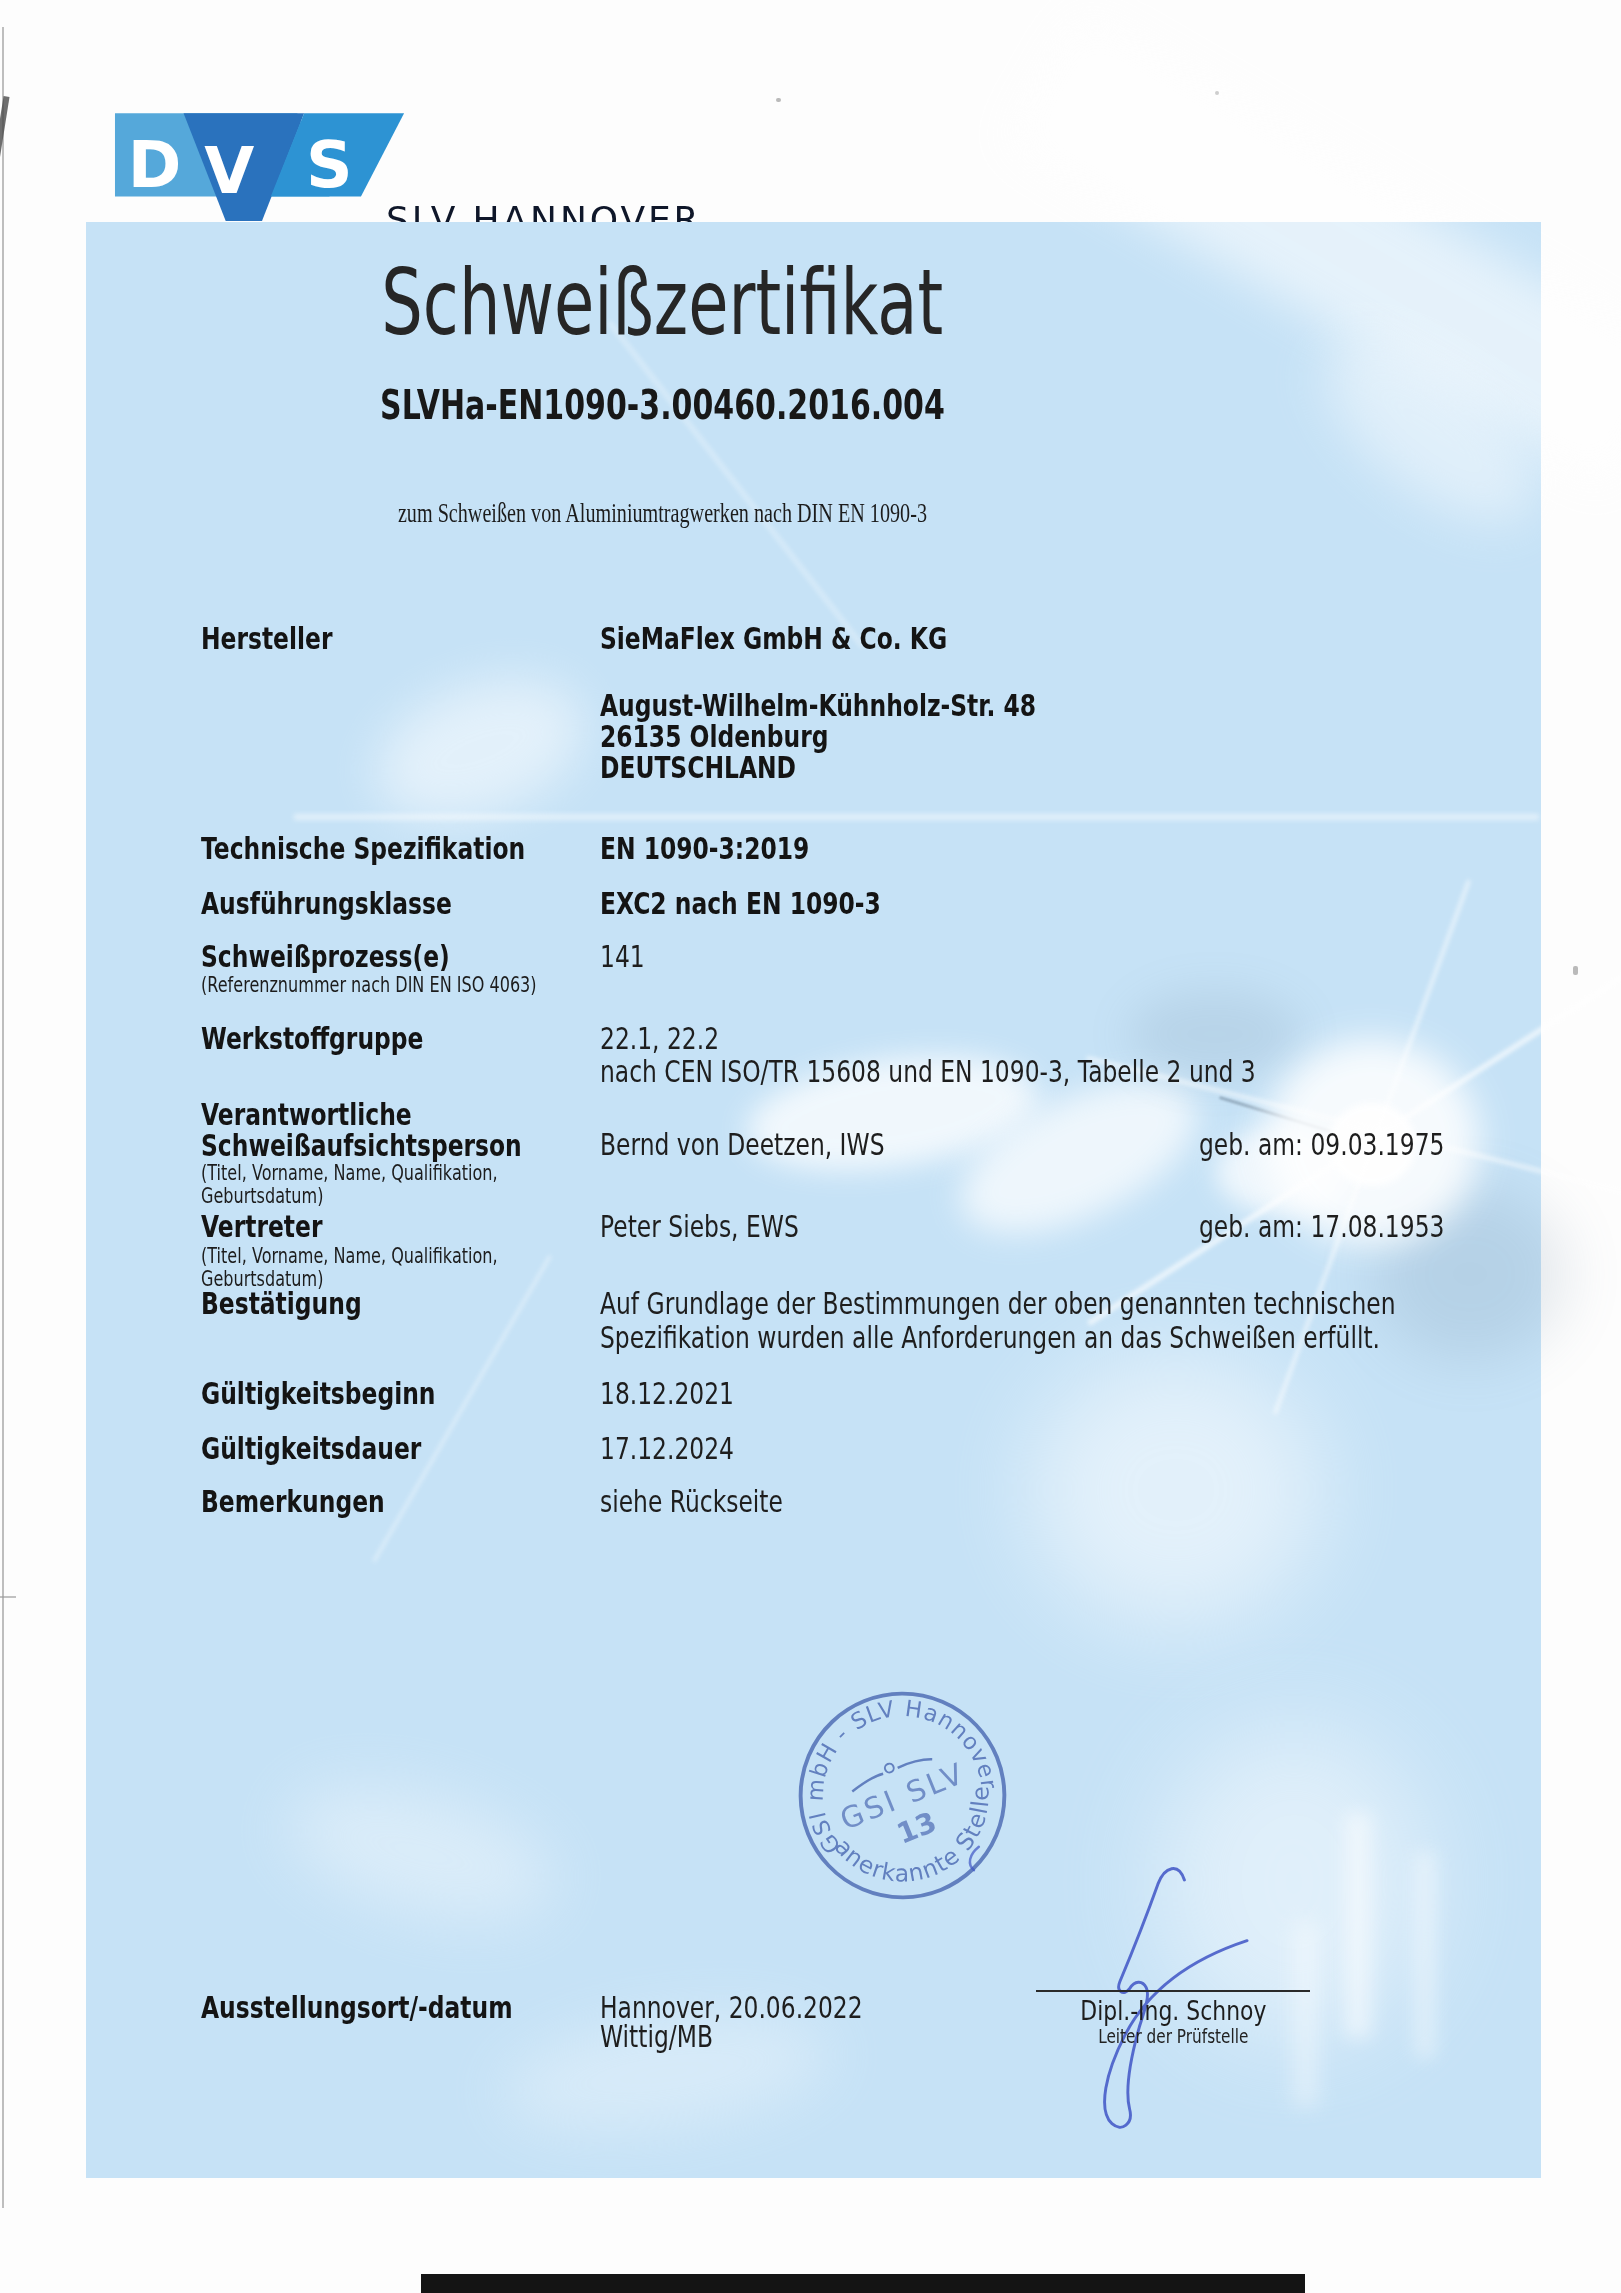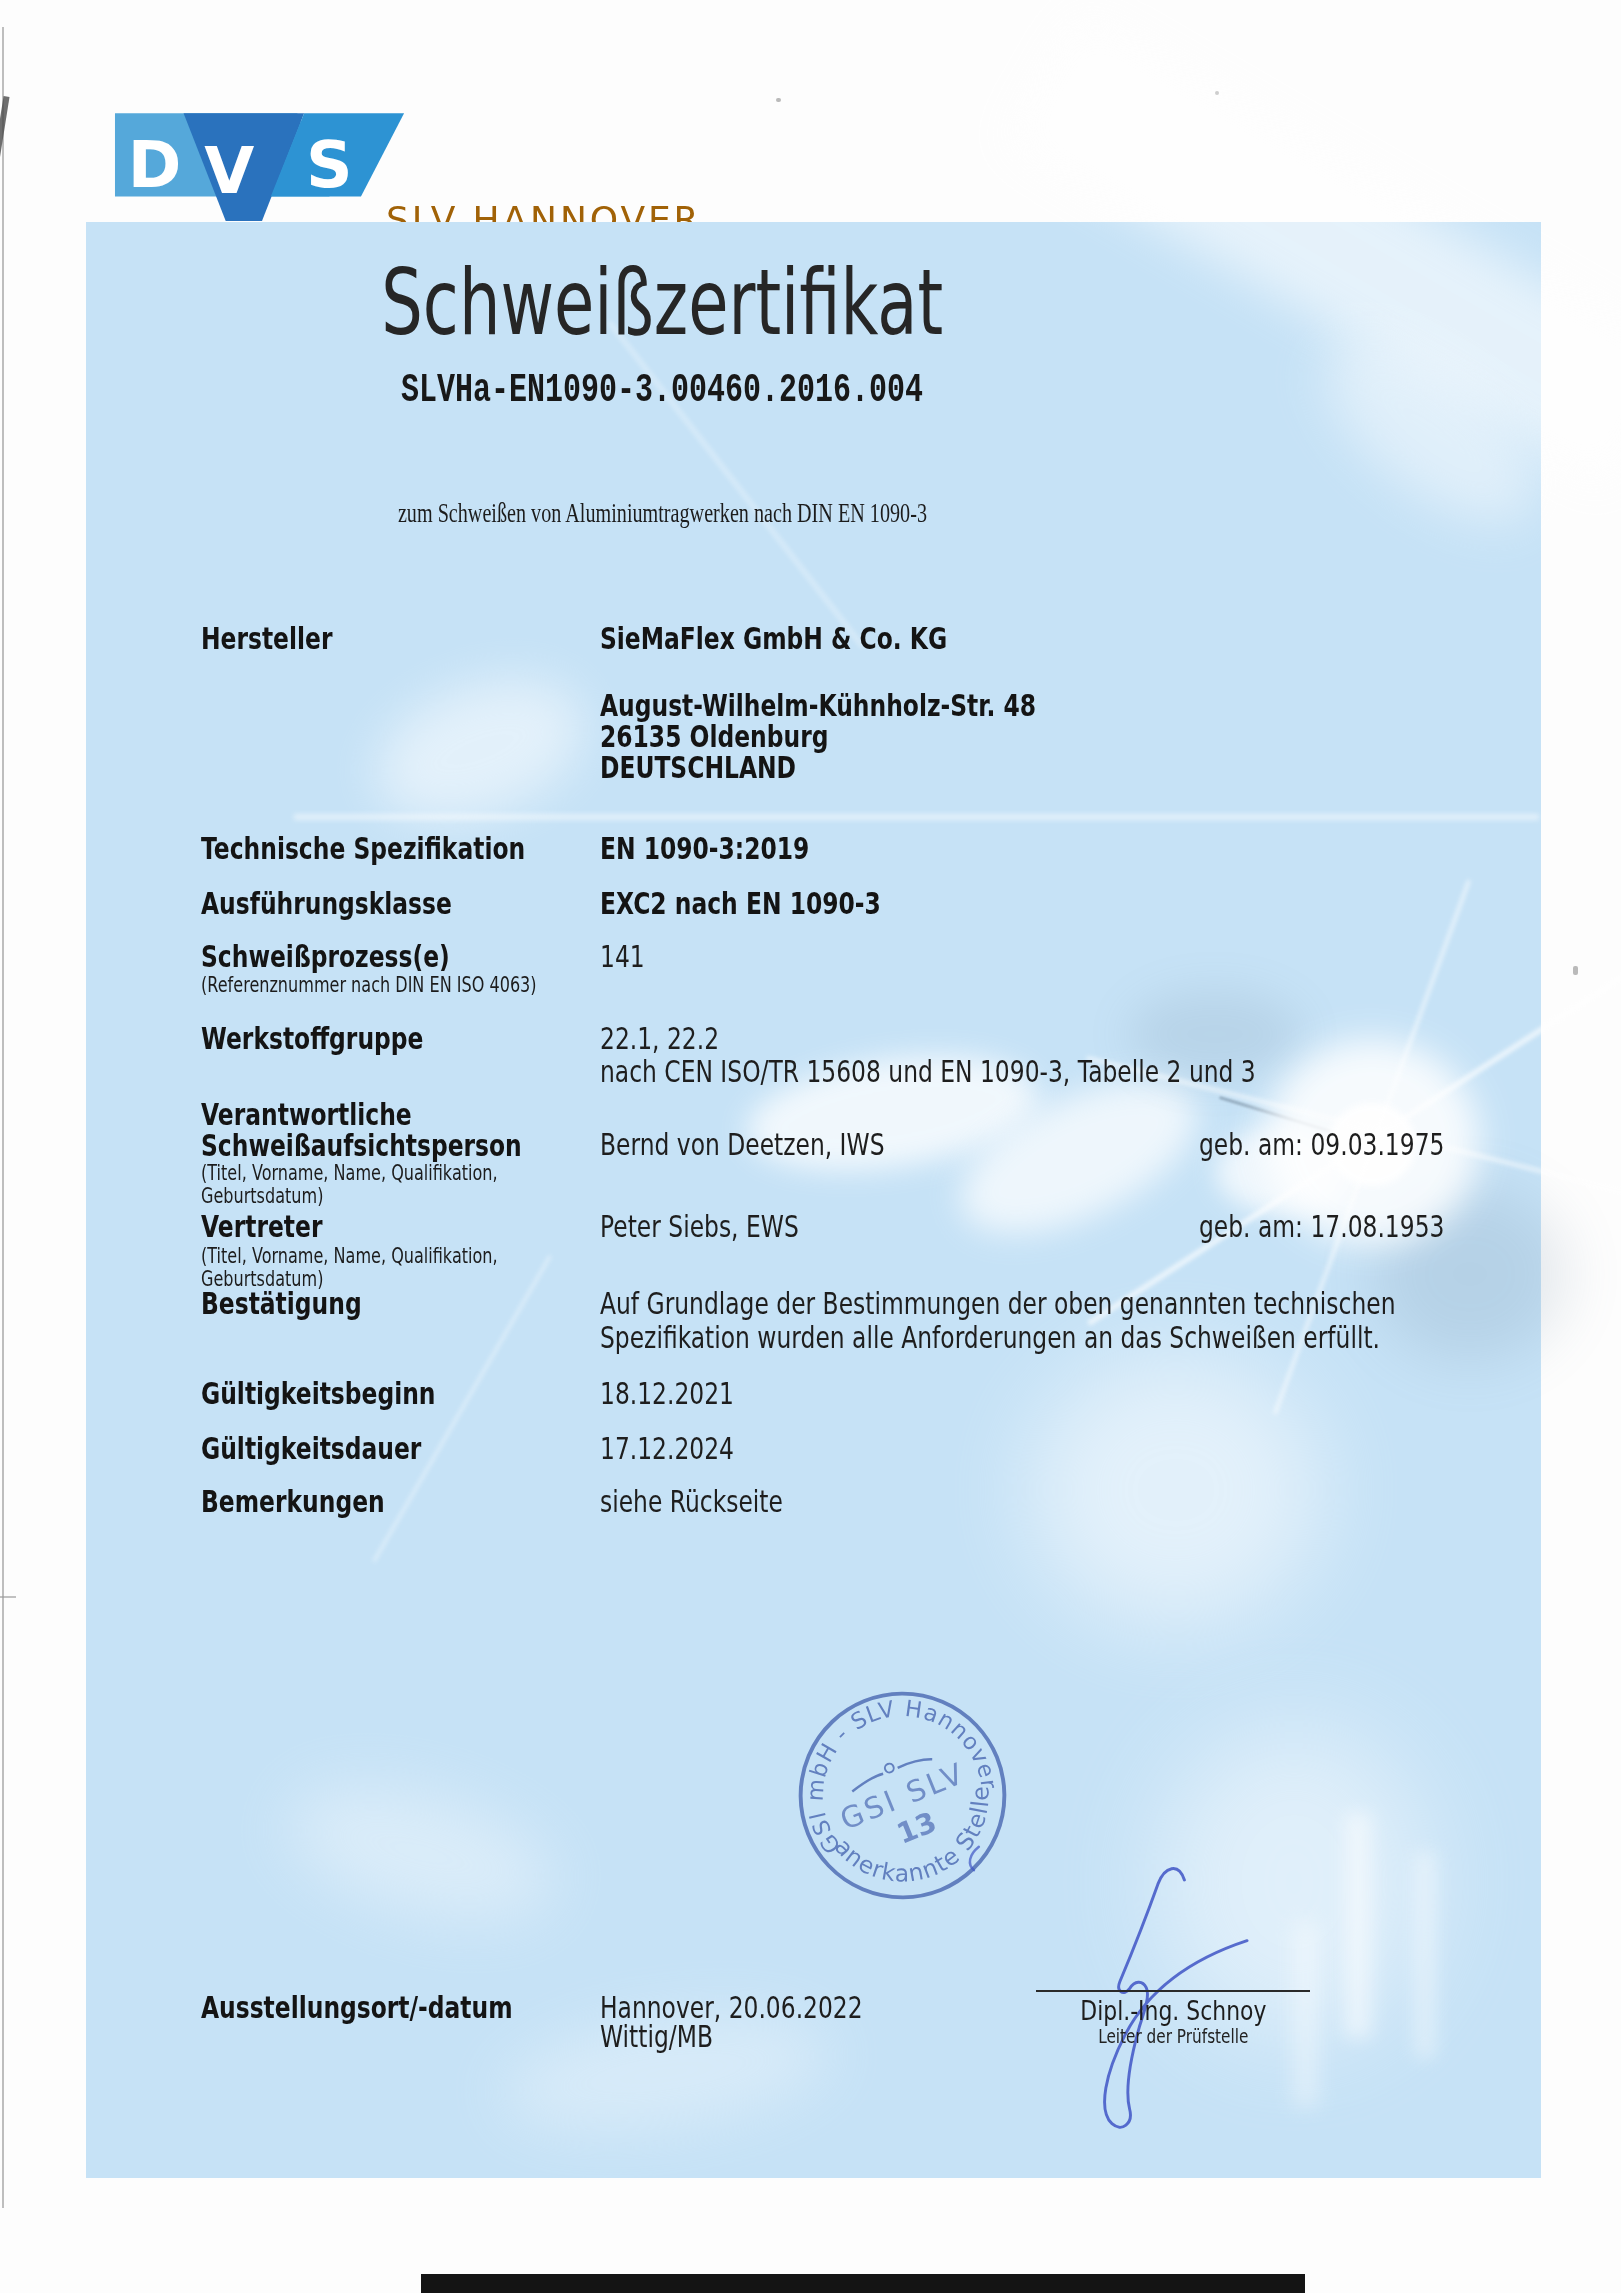--- a/index.html
+++ b/index.html
@@ -6,21 +6,21 @@
   .page{position:relative;width:1621px;height:2294px;background:#fdfdfd;overflow:hidden;
         font-family:"DejaVu Sans",sans-serif;}
   
   .edge-line{position:absolute;left:2px;top:27.4px;width:2px;height:2181px;background:#8a8a8a;opacity:.55;}
   .edge-mark{position:absolute;left:-2px;top:96px;width:5.9px;height:71px;background:#4a4a4a;opacity:.8;transform:rotate(9deg);}
   .edge-tick{position:absolute;left:0;top:1596px;width:15.7px;height:2px;background:#9a9a9a;opacity:.6;}
   .speck{position:absolute;background:#777;border-radius:2px;opacity:.5;}
 
   
   .logo{position:absolute;left:114px;top:112px;width:294px;height:113px;}
-  .brand{position:absolute;left:386px;top:199px;font-size:36px;letter-spacing:2.9px;color:#a16207;white-space:nowrap;}
+  .brand{position:absolute;left:386px;top:199px;font-size:36px;letter-spacing:2.9px;color:#0f172a;white-space:nowrap;}
 
   
   .panel{position:absolute;left:86px;top:222px;width:1455px;height:1956px;background:#c6e2f6;}
   .wm{position:absolute;border-radius:50%;background:#fff;pointer-events:none;}
   .wm-rect{position:absolute;background:#fff;pointer-events:none;}
   .wm-dark{position:absolute;border-radius:50%;background:#64809a;pointer-events:none;}
 
   
   .t{position:absolute;font-size:30px;line-height:31px;color:#1e1e1e;white-space:nowrap;
      transform:scaleX(.78);transform-origin:0 0;}
@@ -94,21 +94,21 @@
   <div class="wm" style="left:1157px;top:1725px;width:274px;height:314px;filter:blur(49px);opacity:.45;"></div>
   <div class="wm-rect" style="left:1345px;top:1813px;width:25.5px;height:225px;filter:blur(8.8px);opacity:.5;"></div>
   <div class="wm-rect" style="left:1415px;top:1852px;width:19.6px;height:206px;filter:blur(8.8px);opacity:.4;"></div>
   <div class="wm-rect" style="left:1292px;top:1921px;width:27.4px;height:186px;filter:blur(9.8px);opacity:.35;"></div>
 
   <div class="wm" style="left:284px;top:1794px;width:274px;height:118px;transform:rotate(15deg);filter:blur(31px);opacity:.35;"></div>
   <div class="wm" style="left:500px;top:2019px;width:333px;height:108px;transform:rotate(-8deg);filter:blur(29px);opacity:.3;"></div>
   <div class="wm-rect" style="left:549px;top:1255px;width:2.9px;height:353px;transform:rotate(30deg);transform-origin:0 0;filter:blur(2px);opacity:.45;"></div>
 
   <div class="c title-line" style="top:256px;"><span>Schweißzertifikat</span></div>
-  <div class="c cert-line" style="top:369px;font-family:Liberation Mono, monospace;"><span>SLVHa-EN1090-3.00460.2016.004</span></div>
+  <div class="c cert-line" style="top:384px;"><span>SLVHa-EN1090-3.00460.2016.004</span></div>
   <div class="c sub-line" style="top:497px;font-family:Liberation Serif, serif;"><span>zum Schweißen von Aluminiumtragwerken nach DIN EN 1090-3</span></div>
 
   <div class="t b" style="left:201px;top:623px;">Hersteller</div>
   <div class="t b" style="left:600px;top:623px;">SieMaFlex GmbH &amp; Co. KG</div>
   <div class="t b" style="left:600px;top:690px;">
     <div>August-Wilhelm-Kühnholz-Str. 48</div>
     <div>26135 Oldenburg</div>
     <div>DEUTSCHLAND</div>
   </div>
 

